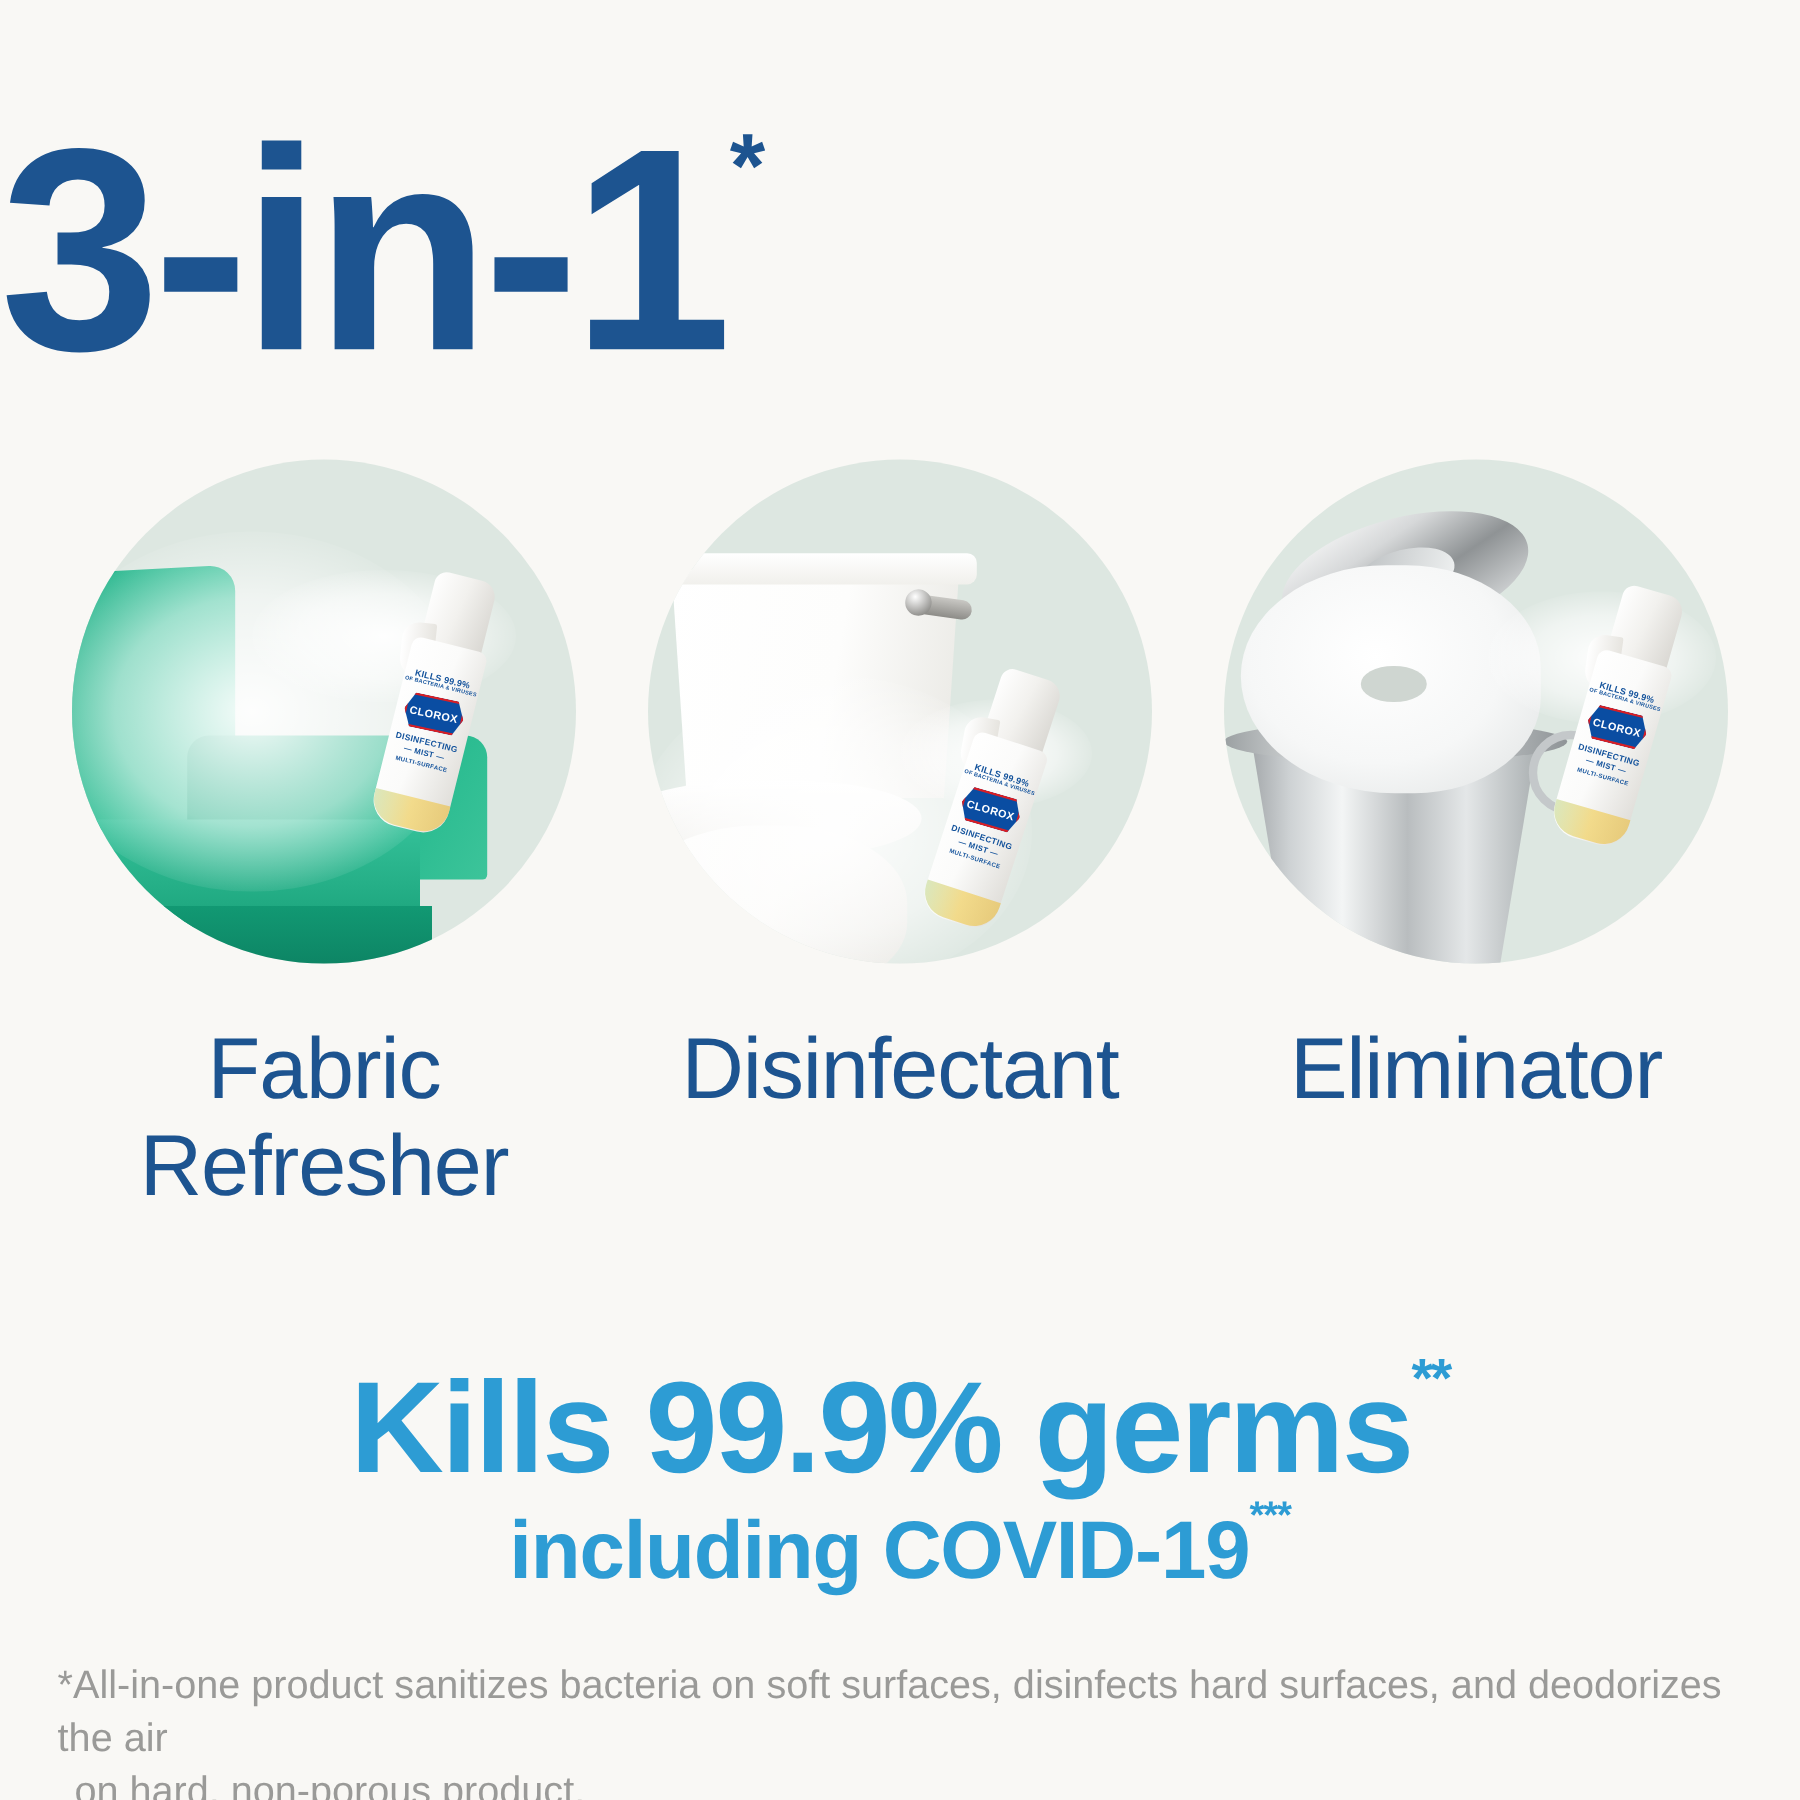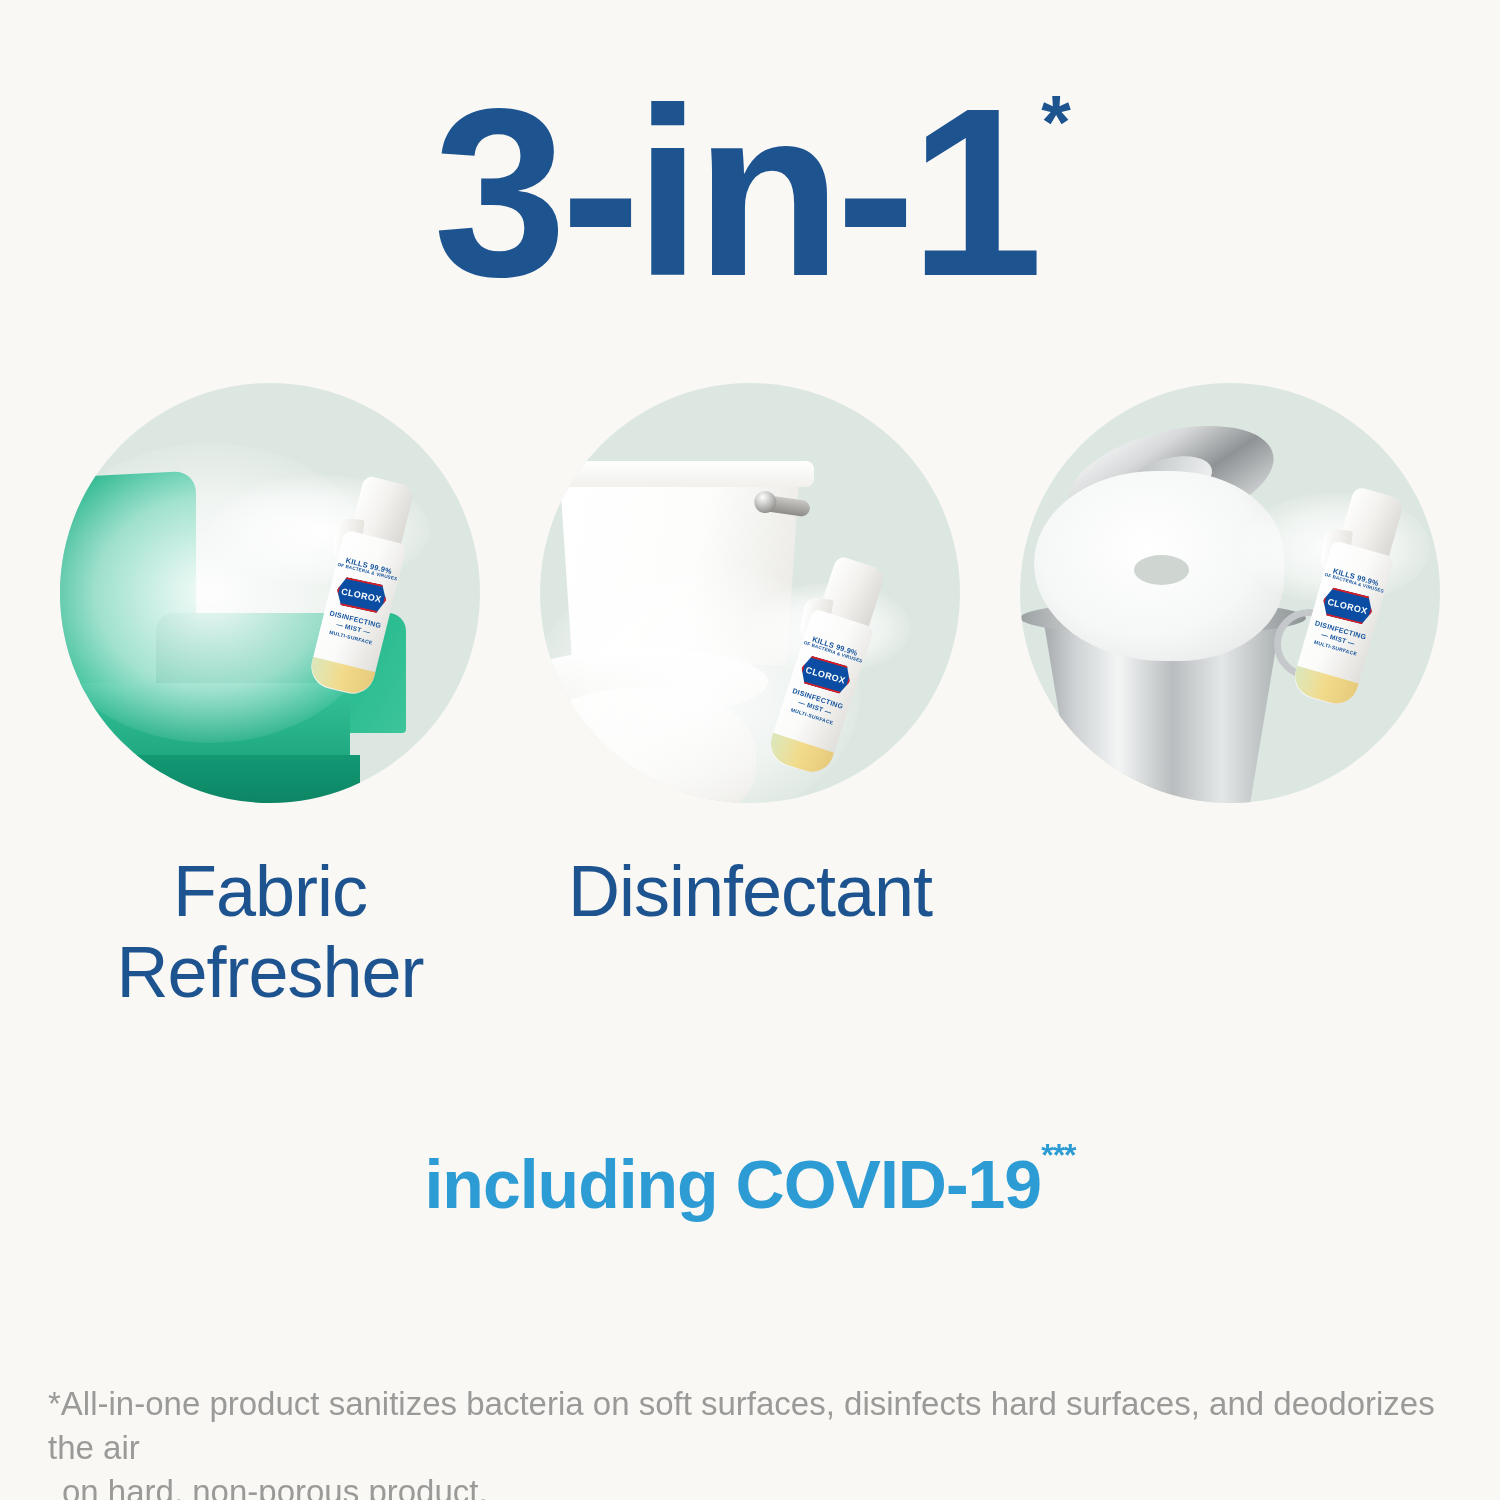--- a/index.html
+++ b/index.html
@@ -7,22 +7,21 @@
     width:1500px;height:1500px;
     background:#f9f8f5;
     font-family:"Liberation Sans", sans-serif;
     overflow:hidden;
     position:relative;
   }
 
   
   .hero-title{
     position:absolute;
-    top:72px; left:0; right:0;
-    text-align:center;
+    top:88px; left:0; right:0;
     color:#1d5490;
     font-size:240px;
     font-weight:bold;
     letter-spacing:-6px;
     line-height:1;
     white-space:nowrap;
   }
   .hero-title .sup{
     font-size:76px;
     vertical-align:super;
@@ -370,26 +369,30 @@
           <div class="clorox-logo">
             <span>CLOROX</span>
           </div>
           <div class="lbl-line1">DISINFECTING</div>
           <div class="lbl-line2">— MIST —</div>
           <div class="lbl-line3">MULTI-SURFACE</div>
         </div>
       </div>
     </div>
     <div class="feature-caption">
+      <div>Eliminator</div>
     </div>
   </div>
 
 </div>
 
 <div class="claim">
+  <div class="claim-main">
+    <span>Kills 99.9% germs</span><span class="sup">**</span>
+  </div>
   <div class="claim-sub">
     <span>including COVID-19</span><span class="sup">***</span>
   </div>
 </div>
 
 <div class="footnotes">
   <span class="fn-line">*All-in-one product sanitizes bacteria on soft surfaces, disinfects hard surfaces, and deodorizes the air</span>
   <span class="fn-line indent">on hard, non-porous product.</span>
 </div>
 

